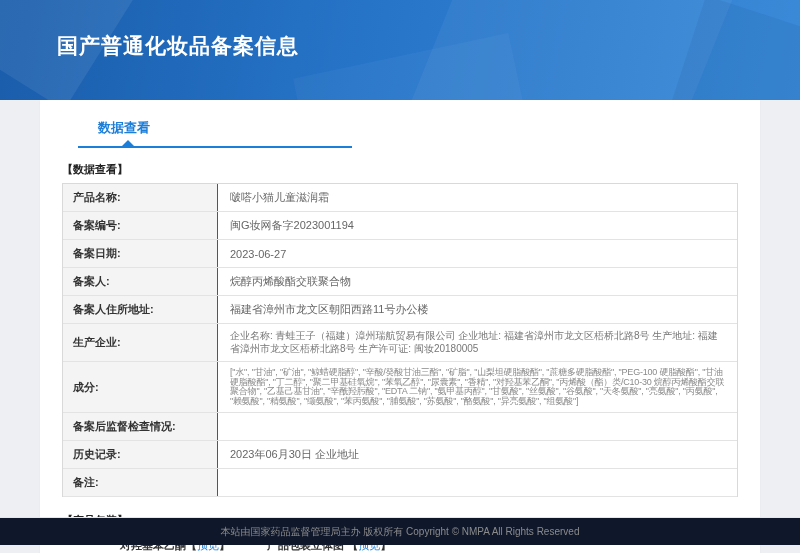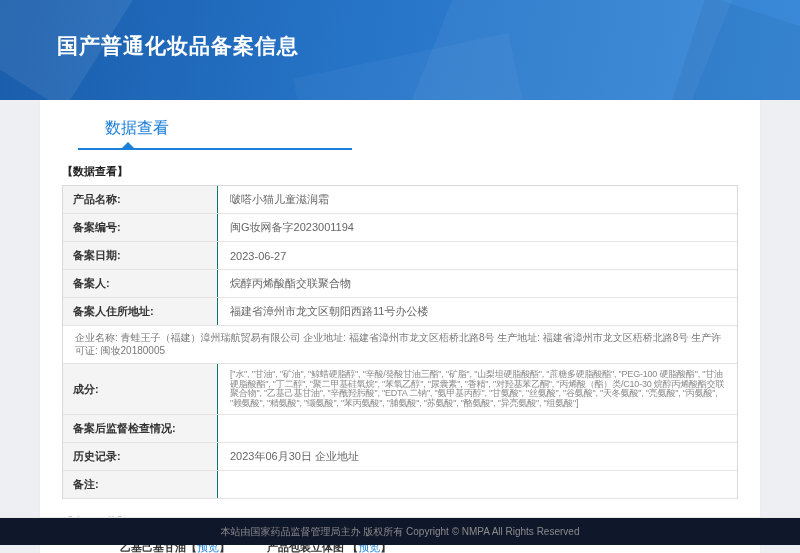--- a/index.html
+++ b/index.html
@@ -30,22 +30,22 @@
     position:absolute; left:40px; top:100px; width:720px; min-height:412px;
     background:#ffffff; padding:16px 22px 18px 22px;
     box-shadow:0 1px 2px rgba(0,0,0,0.04);
   }
   
   .tabbar {
     margin:2px 0 14px 16px; width:274px;
     border-bottom:2px solid #1b7ed9; position:relative;
   }
   .tab {
-    display:inline-block; margin-left:27px; padding-bottom:9px;
-    color:#1b7ed9; font-size:16px; font-weight:normal; cursor:pointer;
+    display:inline-block; margin-left:20px; padding-bottom:9px;
+    color:#1b7ed9; font-size:13px; font-weight:bold; cursor:pointer;
   }
   .tab-caret {
     position:absolute; left:44px; bottom:0; width:0; height:0;
     border-left:6px solid transparent; border-right:6px solid transparent;
     border-bottom:6px solid #1b7ed9;
   }
   
   .section-title { font-size:11px; font-weight:bold; color:#222; margin:12px 0 6px 0; }
   
   .itable { width:100%; border:1px solid #d9d9d9; border-bottom:none; }
@@ -111,20 +111,21 @@
     </div>
     <div class="trow">
       <div class="tlabel">备案人:</div>
       <div class="tvalue">烷醇丙烯酸酯交联聚合物</div>
     </div>
     <div class="trow">
       <div class="tlabel">备案人住所地址:</div>
       <div class="tvalue">福建省漳州市龙文区朝阳西路11号办公楼</div>
     </div>
     <div class="trow">
+      <div class="tlabel">生产企业:</div>
       <div class="tvalue small">企业名称: 青蛙王子（福建）漳州瑞航贸易有限公司 企业地址: 福建省漳州市龙文区梧桥北路8号 生产地址: 福建省漳州市龙文区梧桥北路8号 生产许可证: 闽妆20180005</div>
     </div>
     <div class="trow">
       <div class="tlabel">成分:</div>
       <div class="tvalue tiny">["水", "甘油", "矿油", "鲸蜡硬脂醇", "辛酸/癸酸甘油三酯", "矿脂", "山梨坦硬脂酸酯", "蔗糖多硬脂酸酯", "PEG-100 硬脂酸酯", "甘油硬脂酸酯", "丁二醇", "聚二甲基硅氧烷", "苯氧乙醇", "尿囊素", "香精", "对羟基苯乙酮", "丙烯酸（酯）类/C10-30 烷醇丙烯酸酯交联聚合物", "乙基己基甘油", "辛酰羟肟酸", "EDTA 二钠", "氨甲基丙醇", "甘氨酸", "丝氨酸", "谷氨酸", "天冬氨酸", "亮氨酸", "丙氨酸", "赖氨酸", "精氨酸", "缬氨酸", "苯丙氨酸", "脯氨酸", "苏氨酸", "酪氨酸", "异亮氨酸", "组氨酸"]</div>
     </div>
     <div class="trow">
       <div class="tlabel">备案后监督检查情况:</div>
       <div class="tvalue empty"></div>
     </div>
@@ -134,21 +135,21 @@
     </div>
     <div class="trow">
       <div class="tlabel">备注:</div>
       <div class="tvalue empty"></div>
     </div>
   </div>
 
   <div class="section-title" style="margin-top:16px;">【产品包装】</div>
 
   <div class="pack-row">
-    <span class="pack-item"><span>乙基己基甘油</span><span class="bracket">【</span><span class="link">预览</span><span class="bracket">】</span></span>
+    <span class="pack-item"><span>对羟基苯乙酮</span><span class="bracket">【</span><span class="link">预览</span><span class="bracket">】</span></span>
     <span class="pack-item"><span>产品包装立体图 </span><span class="bracket">【</span><span class="link">预览</span><span class="bracket">】</span></span>
   </div>
 
 </div>
 
 <div id="footer">
   <span>本站由国家药品监督管理局主办 版权所有 Copyright © NMPA All Rights Reserved</span>
 </div>
 
 </body></html>

